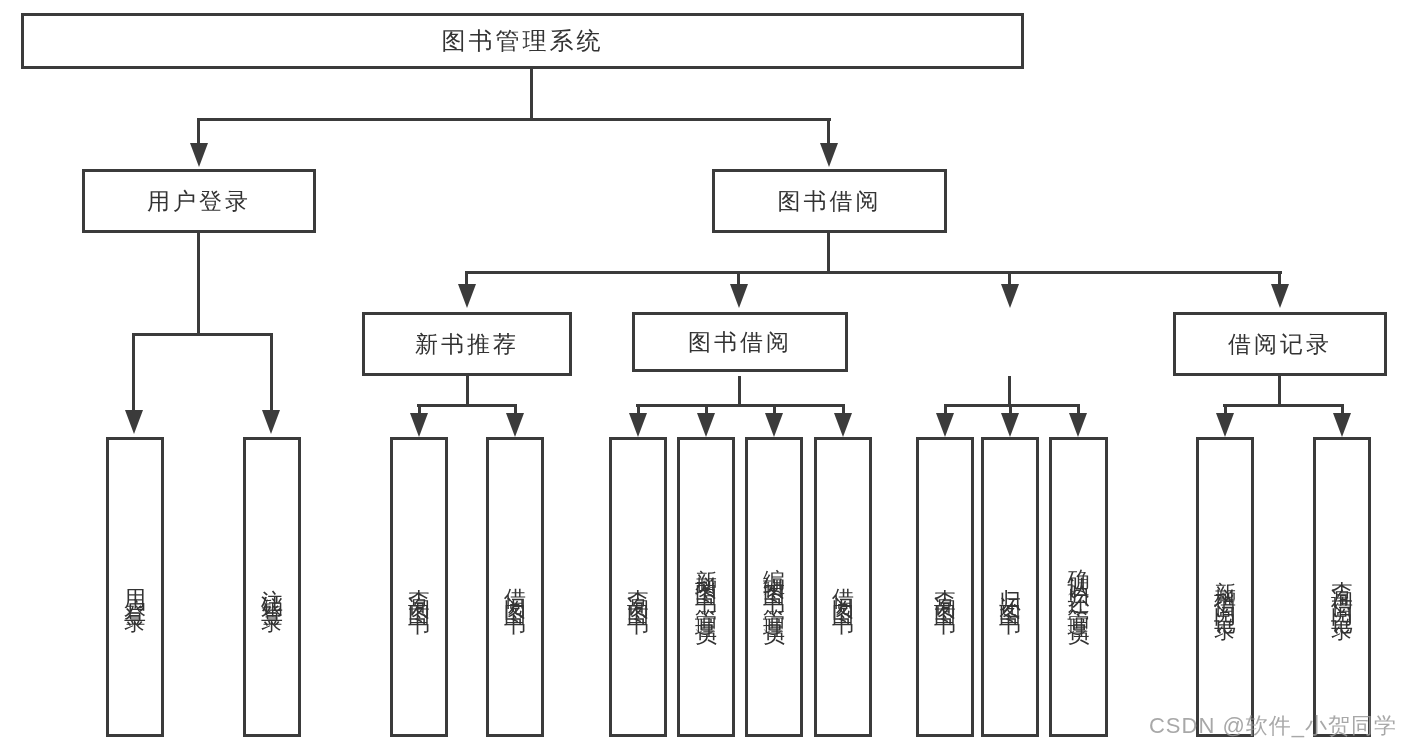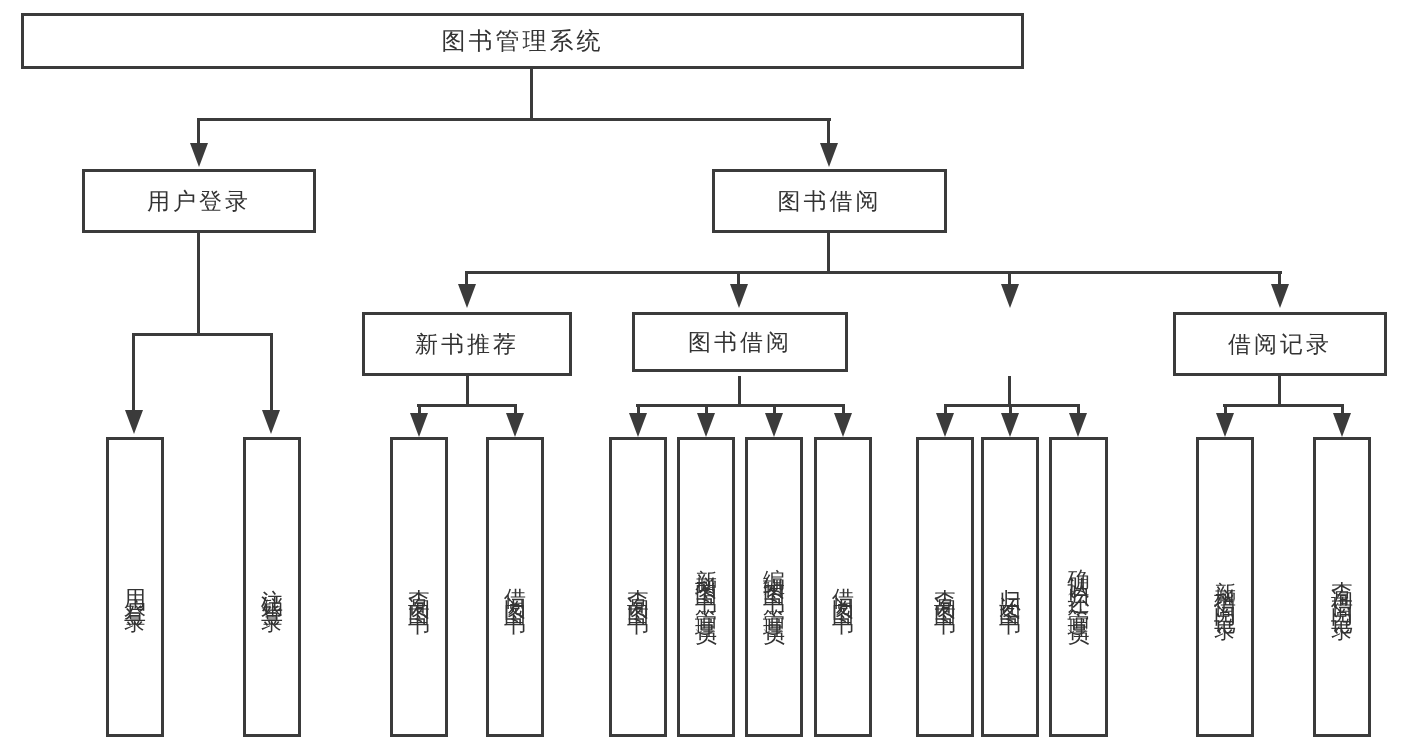--- a/index.html
+++ b/index.html
@@ -180,14 +180,15 @@
     <span class="v-label">确认归还（管理员）</span>
   </div>
 
   <div class="box leaf" style="left:1196px;">
     <span class="v-label">新增借阅记录</span>
   </div>
   <div class="box leaf" style="left:1313px;">
     <span class="v-label">查询借阅记录</span>
   </div>
 
+  <div class="watermark">CSDN @软件_小贺同学</div>
 
 </div>
 
 </body></html>

